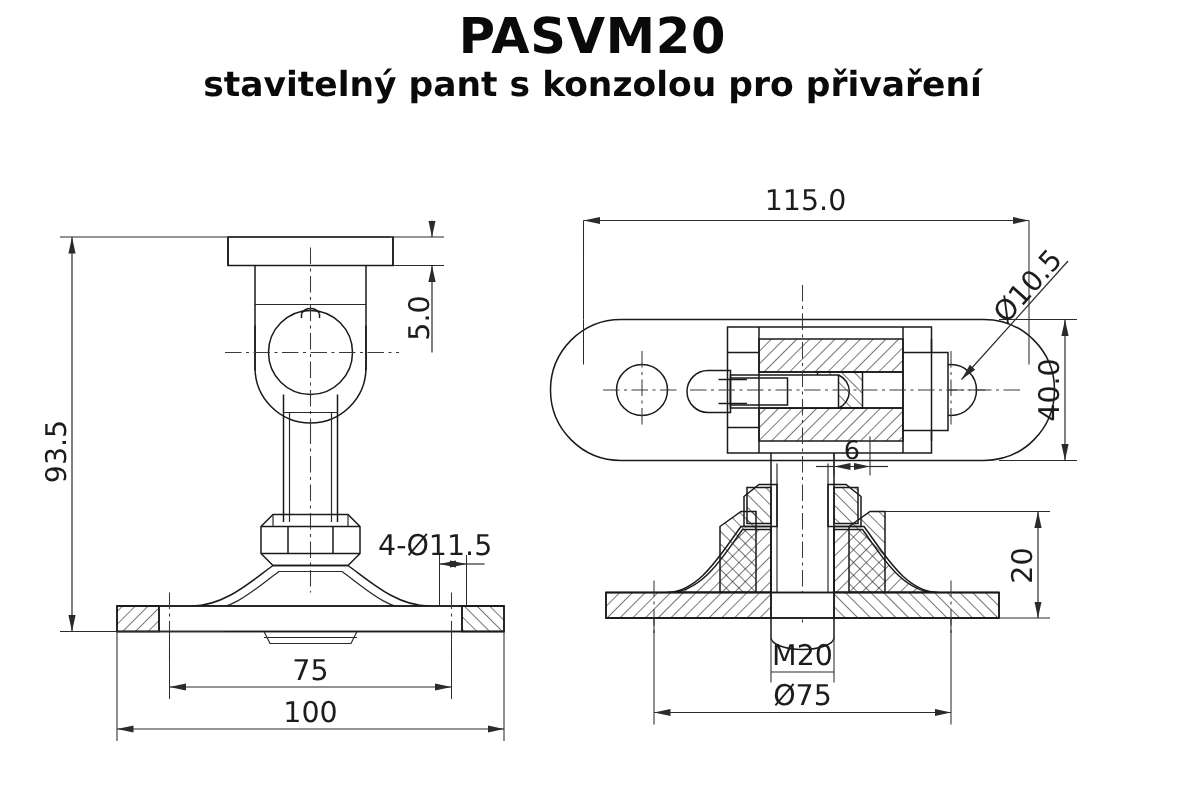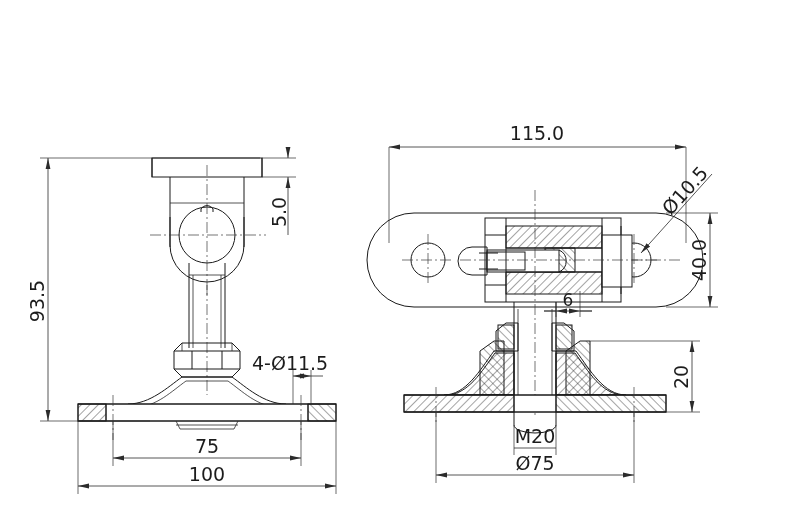--- a/index.html
+++ b/index.html
@@ -68,20 +68,24 @@
   }
   text.dimtxt.sm {
     font-size: 17px;
   }
 </style>
 </head>
 <body>
 
 <div id="page">
 
+  <div class="titleblock">
+    <div class="title-main">PASVM20</div>
+    <div class="title-sub">stavitelný pant s konzolou pro přivaření</div>
+  </div>
 
   <div id="drawing-area">
   <svg width="790" height="432" viewBox="0 0 790 432">
     <defs>
       <pattern id="hatchA" width="6" height="6" patternUnits="userSpaceOnUse" patternTransform="rotate(45)">
         <line x1="0" y1="0" x2="0" y2="6" stroke="#1a1a1a" stroke-width="0.8"></line>
       </pattern>
       <pattern id="hatchB" width="6" height="6" patternUnits="userSpaceOnUse" patternTransform="rotate(-45)">
         <line x1="0" y1="0" x2="0" y2="6" stroke="#1a1a1a" stroke-width="0.8"></line>
       </pattern>

